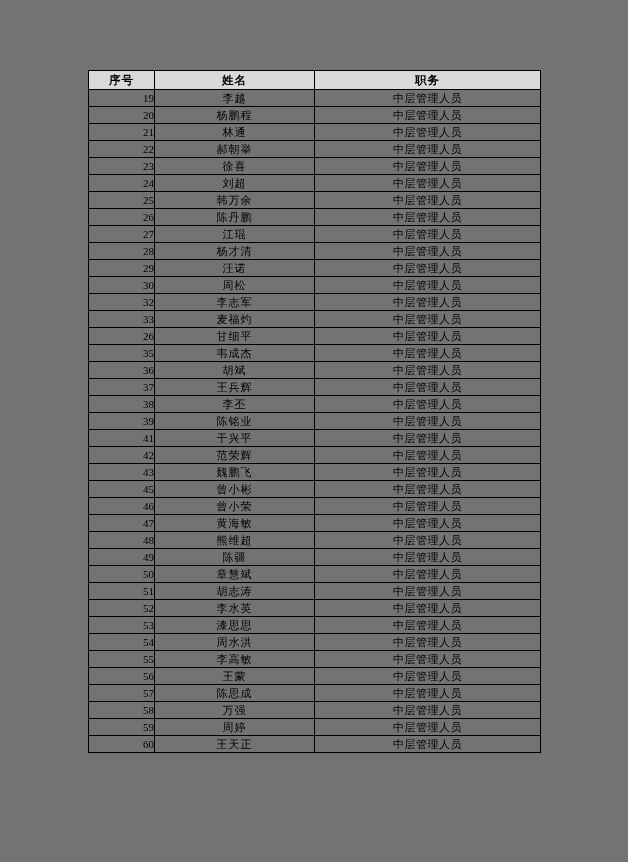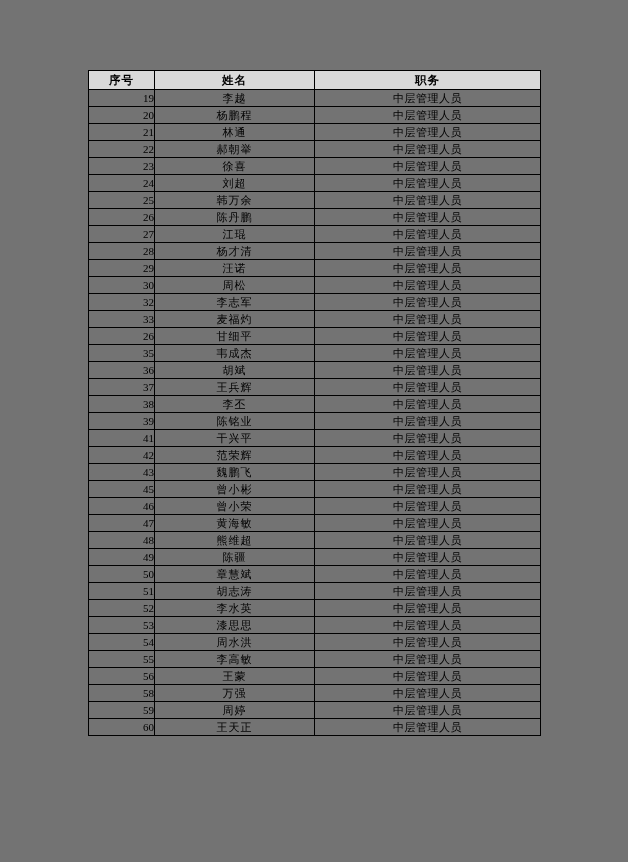--- a/index.html
+++ b/index.html
@@ -253,20 +253,25 @@
             <td class="num">55</td>
             <td class="name">李高敏</td>
             <td class="title">中层管理人员</td>
           </tr>
           <tr>
             <td class="num">56</td>
             <td class="name">王蒙</td>
             <td class="title">中层管理人员</td>
           </tr>
           <tr>
+            <td class="num">57</td>
+            <td class="name">陈思成</td>
+            <td class="title">中层管理人员</td>
+          </tr>
+          <tr>
             <td class="num">58</td>
             <td class="name">万强</td>
             <td class="title">中层管理人员</td>
           </tr>
           <tr>
             <td class="num">59</td>
             <td class="name">周婷</td>
             <td class="title">中层管理人员</td>
           </tr>
           <tr>

